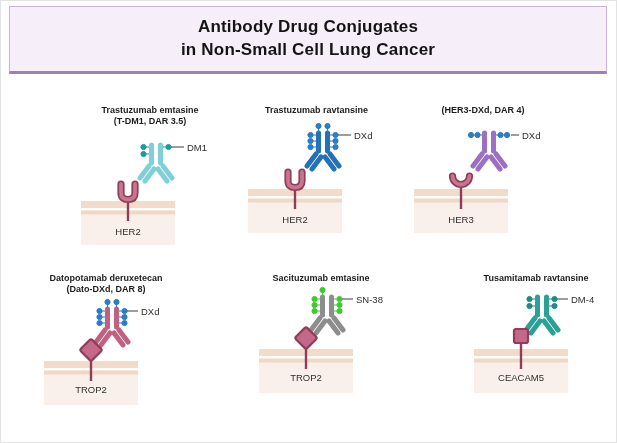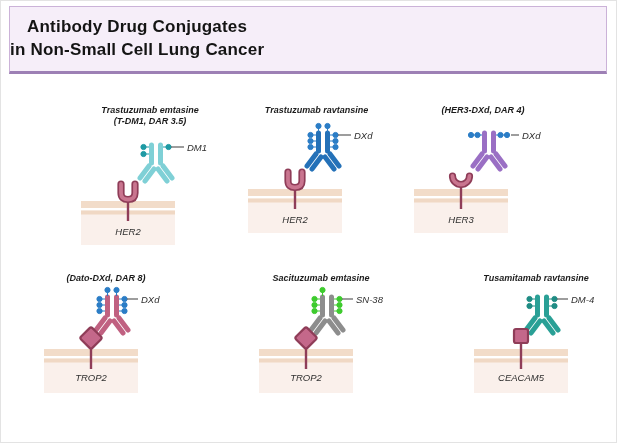--- a/index.html
+++ b/index.html
@@ -5,25 +5,25 @@
   html,body{margin:0;padding:0;background:#fff;}
   #canvas{
     position:relative;width:617px;height:443px;background:#ffffff;
     font-family:"Liberation Sans",sans-serif;overflow:hidden;
     border:1px solid #e3e3e3;box-sizing:border-box;
   }
   
   .banner{
     position:absolute;left:8px;right:9px;top:5px;height:64px;
     background:#f6eef9;border:1px solid #cbb2d8;border-bottom:3px solid #9d80b5;
-    display:flex;align-items:center;
+    display:flex;align-items:center;justify-content:center;
   }
   .banner-title{text-align:center;font-weight:bold;font-size:17px;line-height:1.35;color:#141414;letter-spacing:.2px;}
   
-  .adc-row{position:absolute;left:0;right:0;display:flex;box-sizing:border-box;font-style:italic;}
+  .adc-row{position:absolute;left:0;right:0;display:flex;box-sizing:border-box;}
   .row1{top:104px;padding:0 50px 0 66px;justify-content:space-between;}
   .row2{top:272px;padding:0 10px 0 35px;justify-content:space-between;}
   .panel{display:flex;flex-direction:column;align-items:center;}
   .row1 .panel{width:166px;}
   .row2 .panel{width:140px;}
   .adc-title{text-align:center;font-weight:bold;font-size:9px;line-height:1.25;color:#1c1c1c;margin-bottom:1px;}
   
   .ab{fill:none;stroke-width:5;stroke-linecap:round;stroke-linejoin:round;}
   .labline{stroke:#4d4d4d;stroke-width:1.1;}
   .svgtext{font-family:"Liberation Sans",sans-serif;font-size:9.5px;fill:#2e2e2e;}
@@ -214,20 +214,21 @@
         <use href="#rec-cup" x="61" y="72"></use>
         <text class="svgtext" x="61" y="106" text-anchor="middle">HER3</text>
       </svg>
     </div>
   </div>
 
   <div class="adc-row row2">
 
     <div class="panel">
       <div class="adc-title">
+        <div>Datopotamab deruxetecan</div>
         <div>(Dato-DXd, DAR 8)</div>
       </div>
       <svg class="dgm" width="140" height="110" viewBox="0 0 140 110">
         <use href="#membrane" x="8" y="64"></use>
         <g class="ab" stroke="#c06181">
             <use href="#ab-body" x="76" y="10"></use>
           </g>
         <g stroke="#2b7dc6">
             <g class="dots" fill="#2b7dc6">
               <use href="#dots-8" x="76" y="10"></use>

